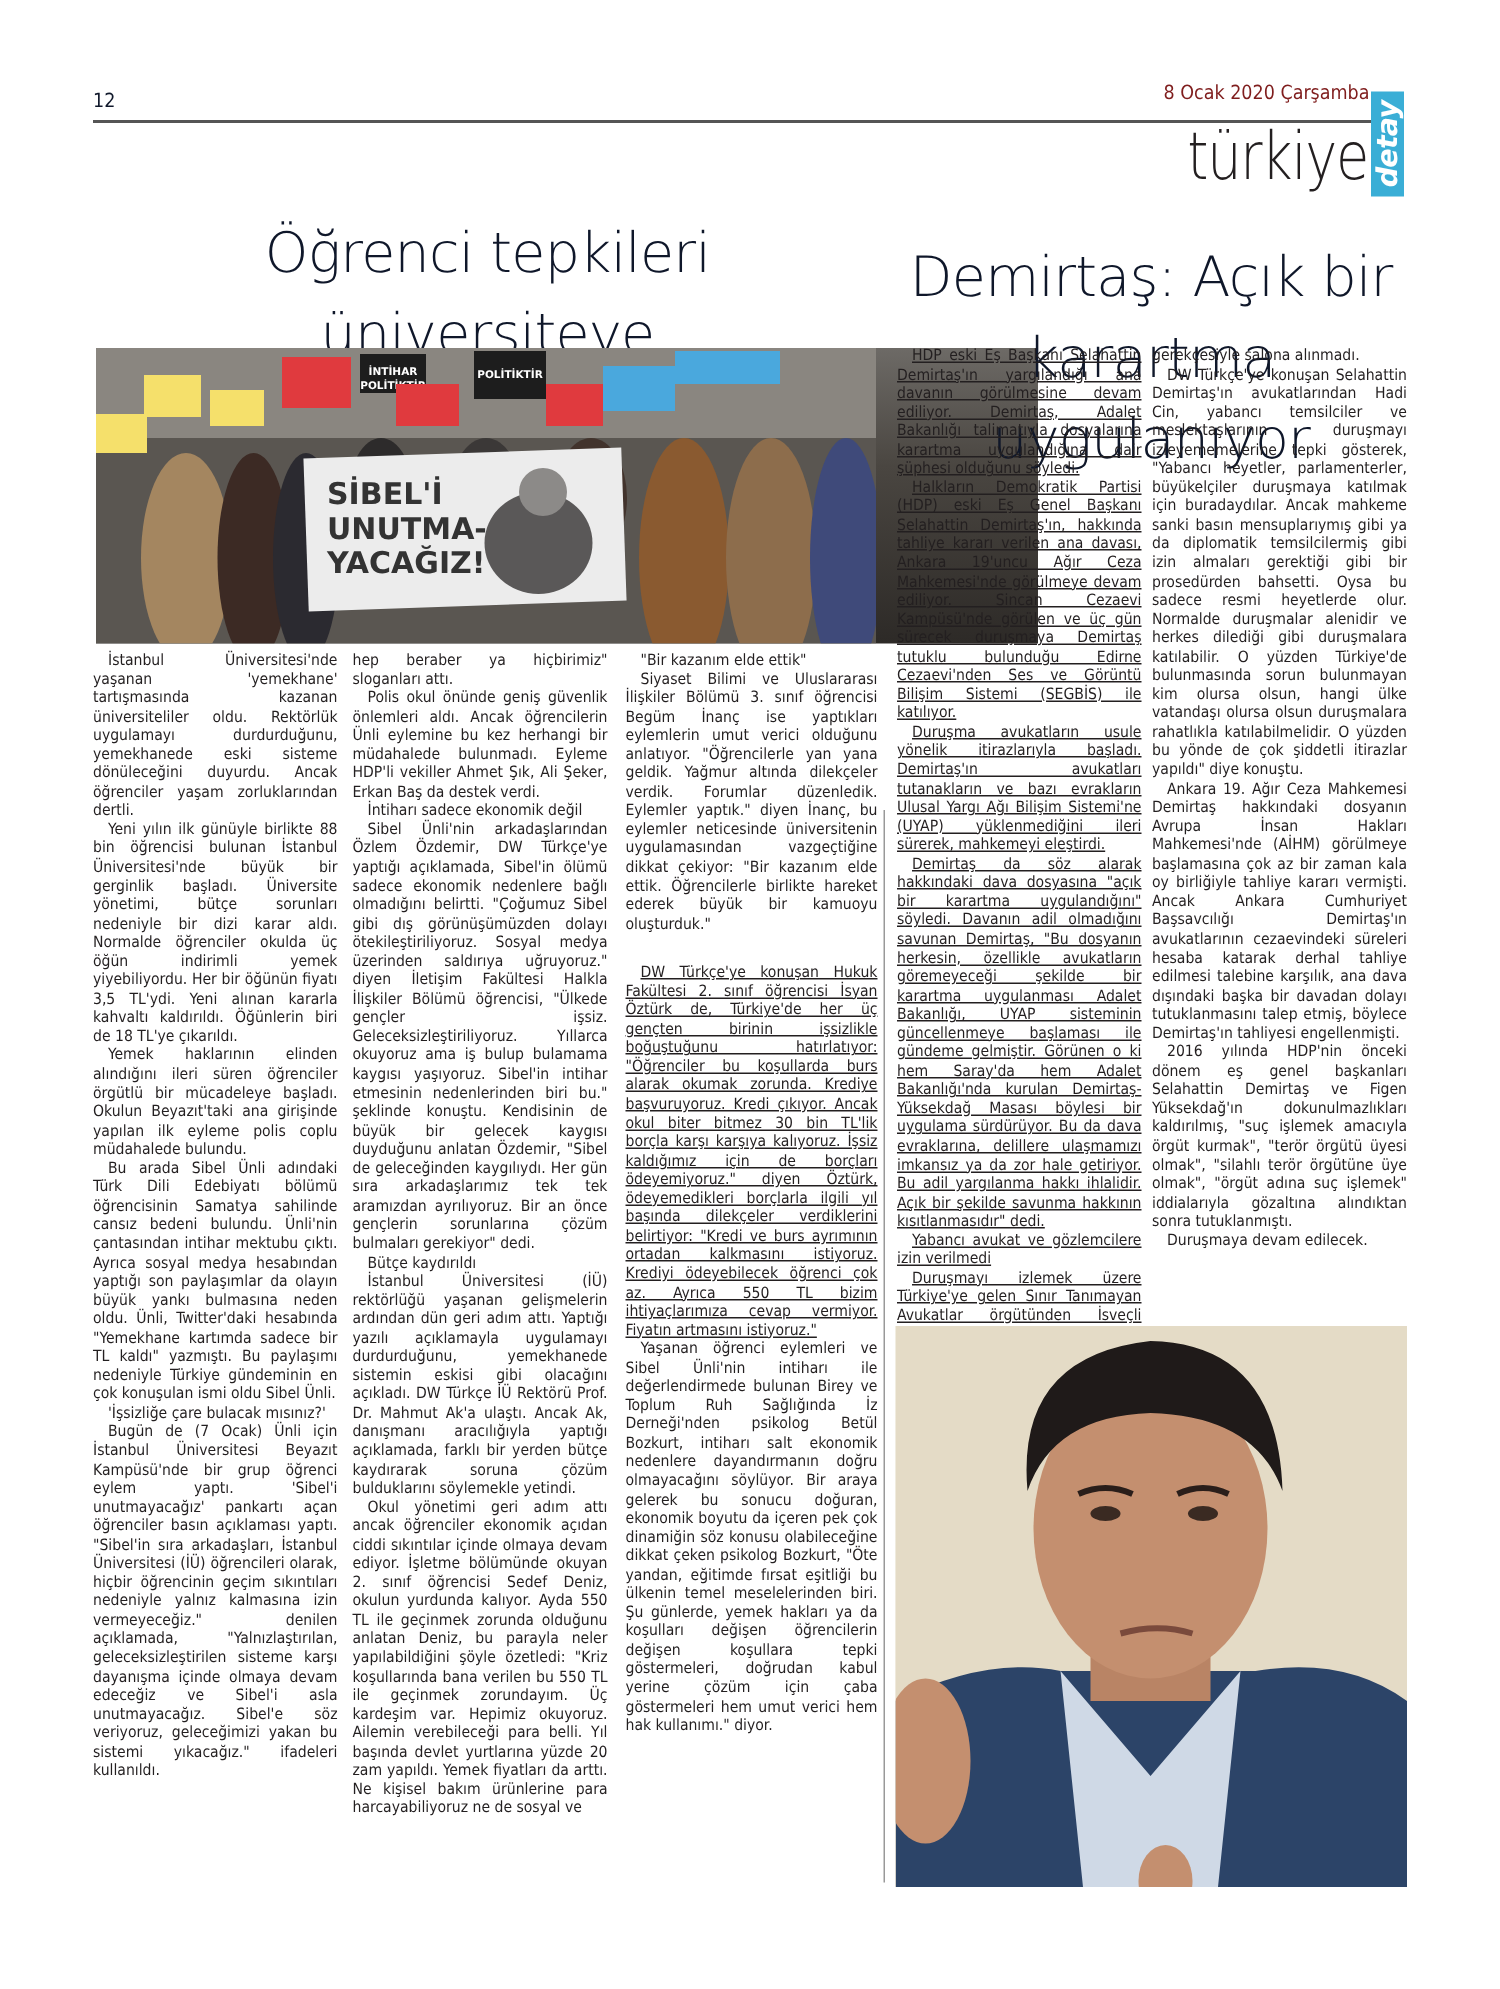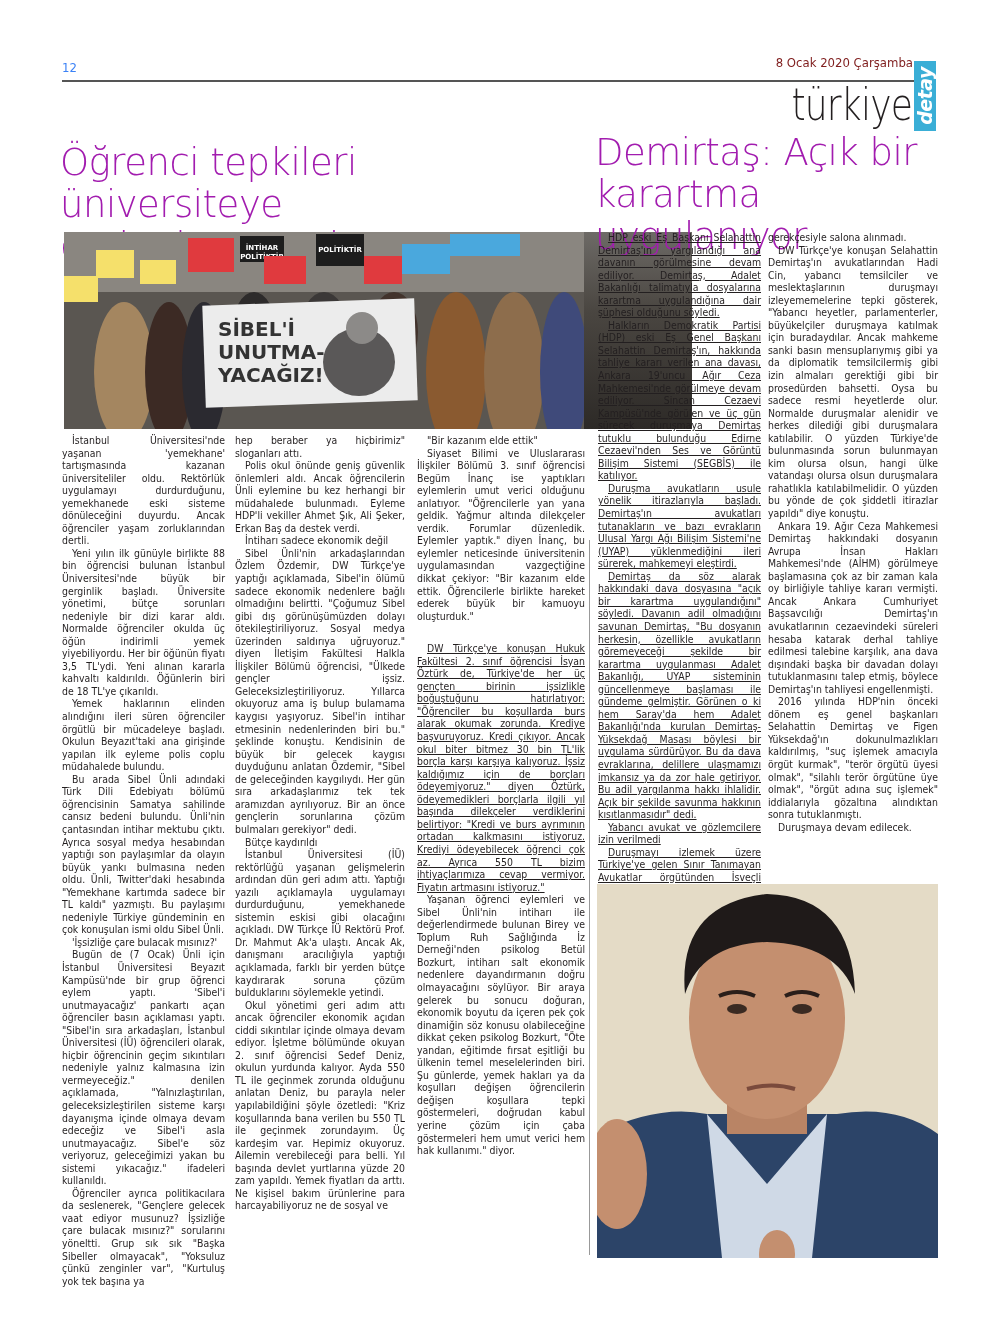--- a/index.html
+++ b/index.html
@@ -1,27 +1,27 @@
 <!DOCTYPE html>
 <html><head>
 <meta charset="utf-8">
 <style>
   html, body { margin: 0; padding: 0; background: #ffffff; }
   body { width: 1000px; height: 1326px; position: relative; overflow: hidden;
          font-family: "DejaVu Sans Condensed", "DejaVu Sans", sans-serif; color: #231f20; }
-  .page-number { position: absolute; left: 62px; top: 60px; font-size: 13px; color: #3b82f6; }
+  .page-number { position: absolute; left: 62px; top: 60px; font-size: 13px; color: #0f172a; }
   .header-rule { position: absolute; left: 62px; top: 80px; width: 853px; height: 2px; background: #555; }
   .issue-date { position: absolute; right: 87px; top: 55px; font-size: 13px; color: #7f1d1d; }
   .section-name { position: absolute; right: 88px; top: 83px; font-size: 44px; line-height: 44px; color: #231f20; letter-spacing: -1px; font-family: "DejaVu Sans", sans-serif; font-weight: 300; transform: scaleX(0.82); transform-origin: right; }
   .brand-tab { position: absolute; left: 914px; top: 61px; width: 22px; height: 70px; background: #3aaed6; }
   .brand-tab span { position: absolute; left: 50%; top: 50%; transform: translate(-50%,-50%) rotate(-90deg); color: #fff; font-weight: bold; font-style: italic; font-size: 19px; white-space: nowrap; font-family: "DejaVu Sans", sans-serif; letter-spacing: -0.5px; }
 
-  .headline { position: absolute; text-align: left; font-size: 37px; line-height: 42px; color: #a21caf; font-family: "DejaVu Sans", sans-serif; font-weight: 300; letter-spacing: -0.5px; }
+  .headline { position: absolute; text-align: center; font-size: 37px; line-height: 54px; color: #0f172a; font-family: "DejaVu Sans", sans-serif; font-weight: 300; letter-spacing: -0.5px; }
   .headline-left { left: 60px; top: 142px; width: 530px; }
-  .headline-right { left: 595px; top: 132px; width: 345px; }
+  .headline-right { left: 595px; top: 158px; width: 345px; }
 
   .photo { position: absolute; overflow: hidden; }
   .photo-protest { left: 64px; top: 232px; width: 628px; height: 197px; background: linear-gradient(180deg,#6d6a66 0%,#4a4641 40%,#2d2a27 100%); }
   .photo-portrait { left: 597px; top: 884px; width: 341px; height: 374px; background: linear-gradient(180deg,#e8e0cc 0%,#ddd3bd 100%); }
 
   .col { position: absolute; font-size: 10.4px; line-height: 12.55px; text-align: justify; color: #231f20; font-family: "DejaVu Sans Condensed", "DejaVu Sans", sans-serif; }
   .col p { margin: 0; text-indent: 10px; }
   .col p.noindent { text-indent: 0; }
   .col p.sub { text-indent: 10px; }
   .col p.gap { margin-top: 20px; text-decoration: underline; }
@@ -85,21 +85,20 @@
   </svg>
 </div>
 
 <div class="col c1">
   <p>İstanbul Üniversitesi'nde yaşanan 'yemekhane' tartışmasında kazanan üniversiteliler oldu. Rektörlük uygulamayı durdurduğunu, yemekhanede eski sisteme dönüleceğini duyurdu. Ancak öğrenciler yaşam zorluklarından dertli.</p>
   <p>Yeni yılın ilk günüyle birlikte 88 bin öğrencisi bulunan İstanbul Üniversitesi'nde büyük bir gerginlik başladı. Üniversite yönetimi, bütçe sorunları nedeniyle bir dizi karar aldı. Normalde öğrenciler okulda üç öğün indirimli yemek yiyebiliyordu. Her bir öğünün fiyatı 3,5 TL'ydi. Yeni alınan kararla kahvaltı kaldırıldı. Öğünlerin biri de 18 TL'ye çıkarıldı.</p>
   <p>Yemek haklarının elinden alındığını ileri süren öğrenciler örgütlü bir mücadeleye başladı. Okulun Beyazıt'taki ana girişinde yapılan ilk eyleme polis coplu müdahalede bulundu.</p>
   <p>Bu arada Sibel Ünli adındaki Türk Dili Edebiyatı bölümü öğrencisinin Samatya sahilinde cansız bedeni bulundu. Ünli'nin çantasından intihar mektubu çıktı. Ayrıca sosyal medya hesabından yaptığı son paylaşımlar da olayın büyük yankı bulmasına neden oldu. Ünli, Twitter'daki hesabında "Yemekhane kartımda sadece bir TL kaldı" yazmıştı. Bu paylaşımı nedeniyle Türkiye gündeminin en çok konuşulan ismi oldu Sibel Ünli.</p>
   <p class="sub">'İşsizliğe çare bulacak mısınız?'</p>
   <p>Bugün de (7 Ocak) Ünli için İstanbul Üniversitesi Beyazıt Kampüsü'nde bir grup öğrenci eylem yaptı. 'Sibel'i unutmayacağız' pankartı açan öğrenciler basın açıklaması yaptı. "Sibel'in sıra arkadaşları, İstanbul Üniversitesi (İÜ) öğrencileri olarak, hiçbir öğrencinin geçim sıkıntıları nedeniyle yalnız kalmasına izin vermeyeceğiz." denilen açıklamada, "Yalnızlaştırılan, geleceksizleştirilen sisteme karşı dayanışma içinde olmaya devam edeceğiz ve Sibel'i asla unutmayacağız. Sibel'e söz veriyoruz, geleceğimizi yakan bu sistemi yıkacağız." ifadeleri kullanıldı.</p>
-  <p>Öğrenciler ayrıca politikacılara da seslenerek, "Gençlere gelecek vaat ediyor musunuz? İşsizliğe çare bulacak mısınız?" sorularını yöneltti. Grup sık sık "Başka Sibeller olmayacak", "Yoksuluz çünkü zenginler var", "Kurtuluş yok tek başına ya</p>
 </div>
 
 <div class="col c2">
   <p class="noindent">hep beraber ya hiçbirimiz" sloganları attı.</p>
   <p>Polis okul önünde geniş güvenlik önlemleri aldı. Ancak öğrencilerin Ünli eylemine bu kez herhangi bir müdahalede bulunmadı. Eyleme HDP'li vekiller Ahmet Şık, Ali Şeker, Erkan Baş da destek verdi.</p>
   <p class="sub">İntiharı sadece ekonomik değil</p>
   <p>Sibel Ünli'nin arkadaşlarından Özlem Özdemir, DW Türkçe'ye yaptığı açıklamada, Sibel'in ölümü sadece ekonomik nedenlere bağlı olmadığını belirtti. "Çoğumuz Sibel gibi dış görünüşümüzden dolayı ötekileştiriliyoruz. Sosyal medya üzerinden saldırıya uğruyoruz." diyen İletişim Fakültesi Halkla İlişkiler Bölümü öğrencisi, "Ülkede gençler işsiz. Geleceksizleştiriliyoruz. Yıllarca okuyoruz ama iş bulup bulamama kaygısı yaşıyoruz. Sibel'in intihar etmesinin nedenlerinden biri bu." şeklinde konuştu. Kendisinin de büyük bir gelecek kaygısı duyduğunu anlatan Özdemir, "Sibel de geleceğinden kaygılıydı. Her gün sıra arkadaşlarımız tek tek aramızdan ayrılıyoruz. Bir an önce gençlerin sorunlarına çözüm bulmaları gerekiyor" dedi.</p>
   <p class="sub">Bütçe kaydırıldı</p>
   <p>İstanbul Üniversitesi (İÜ) rektörlüğü yaşanan gelişmelerin ardından dün geri adım attı. Yaptığı yazılı açıklamayla uygulamayı durdurduğunu, yemekhanede sistemin eskisi gibi olacağını açıkladı. DW Türkçe İÜ Rektörü Prof. Dr. Mahmut Ak'a ulaştı. Ancak Ak, danışmanı aracılığıyla yaptığı açıklamada, farklı bir yerden bütçe kaydırarak soruna çözüm bulduklarını söylemekle yetindi.</p>
   <p>Okul yönetimi geri adım attı ancak öğrenciler ekonomik açıdan ciddi sıkıntılar içinde olmaya devam ediyor. İşletme bölümünde okuyan 2. sınıf öğrencisi Sedef Deniz, okulun yurdunda kalıyor. Ayda 550 TL ile geçinmek zorunda olduğunu anlatan Deniz, bu parayla neler yapılabildiğini şöyle özetledi: "Kriz koşullarında bana verilen bu 550 TL ile geçinmek zorundayım. Üç kardeşim var. Hepimiz okuyoruz. Ailemin verebileceği para belli. Yıl başında devlet yurtlarına yüzde 20 zam yapıldı. Yemek fiyatları da arttı. Ne kişisel bakım ürünlerine para harcayabiliyoruz ne de sosyal ve</p>

